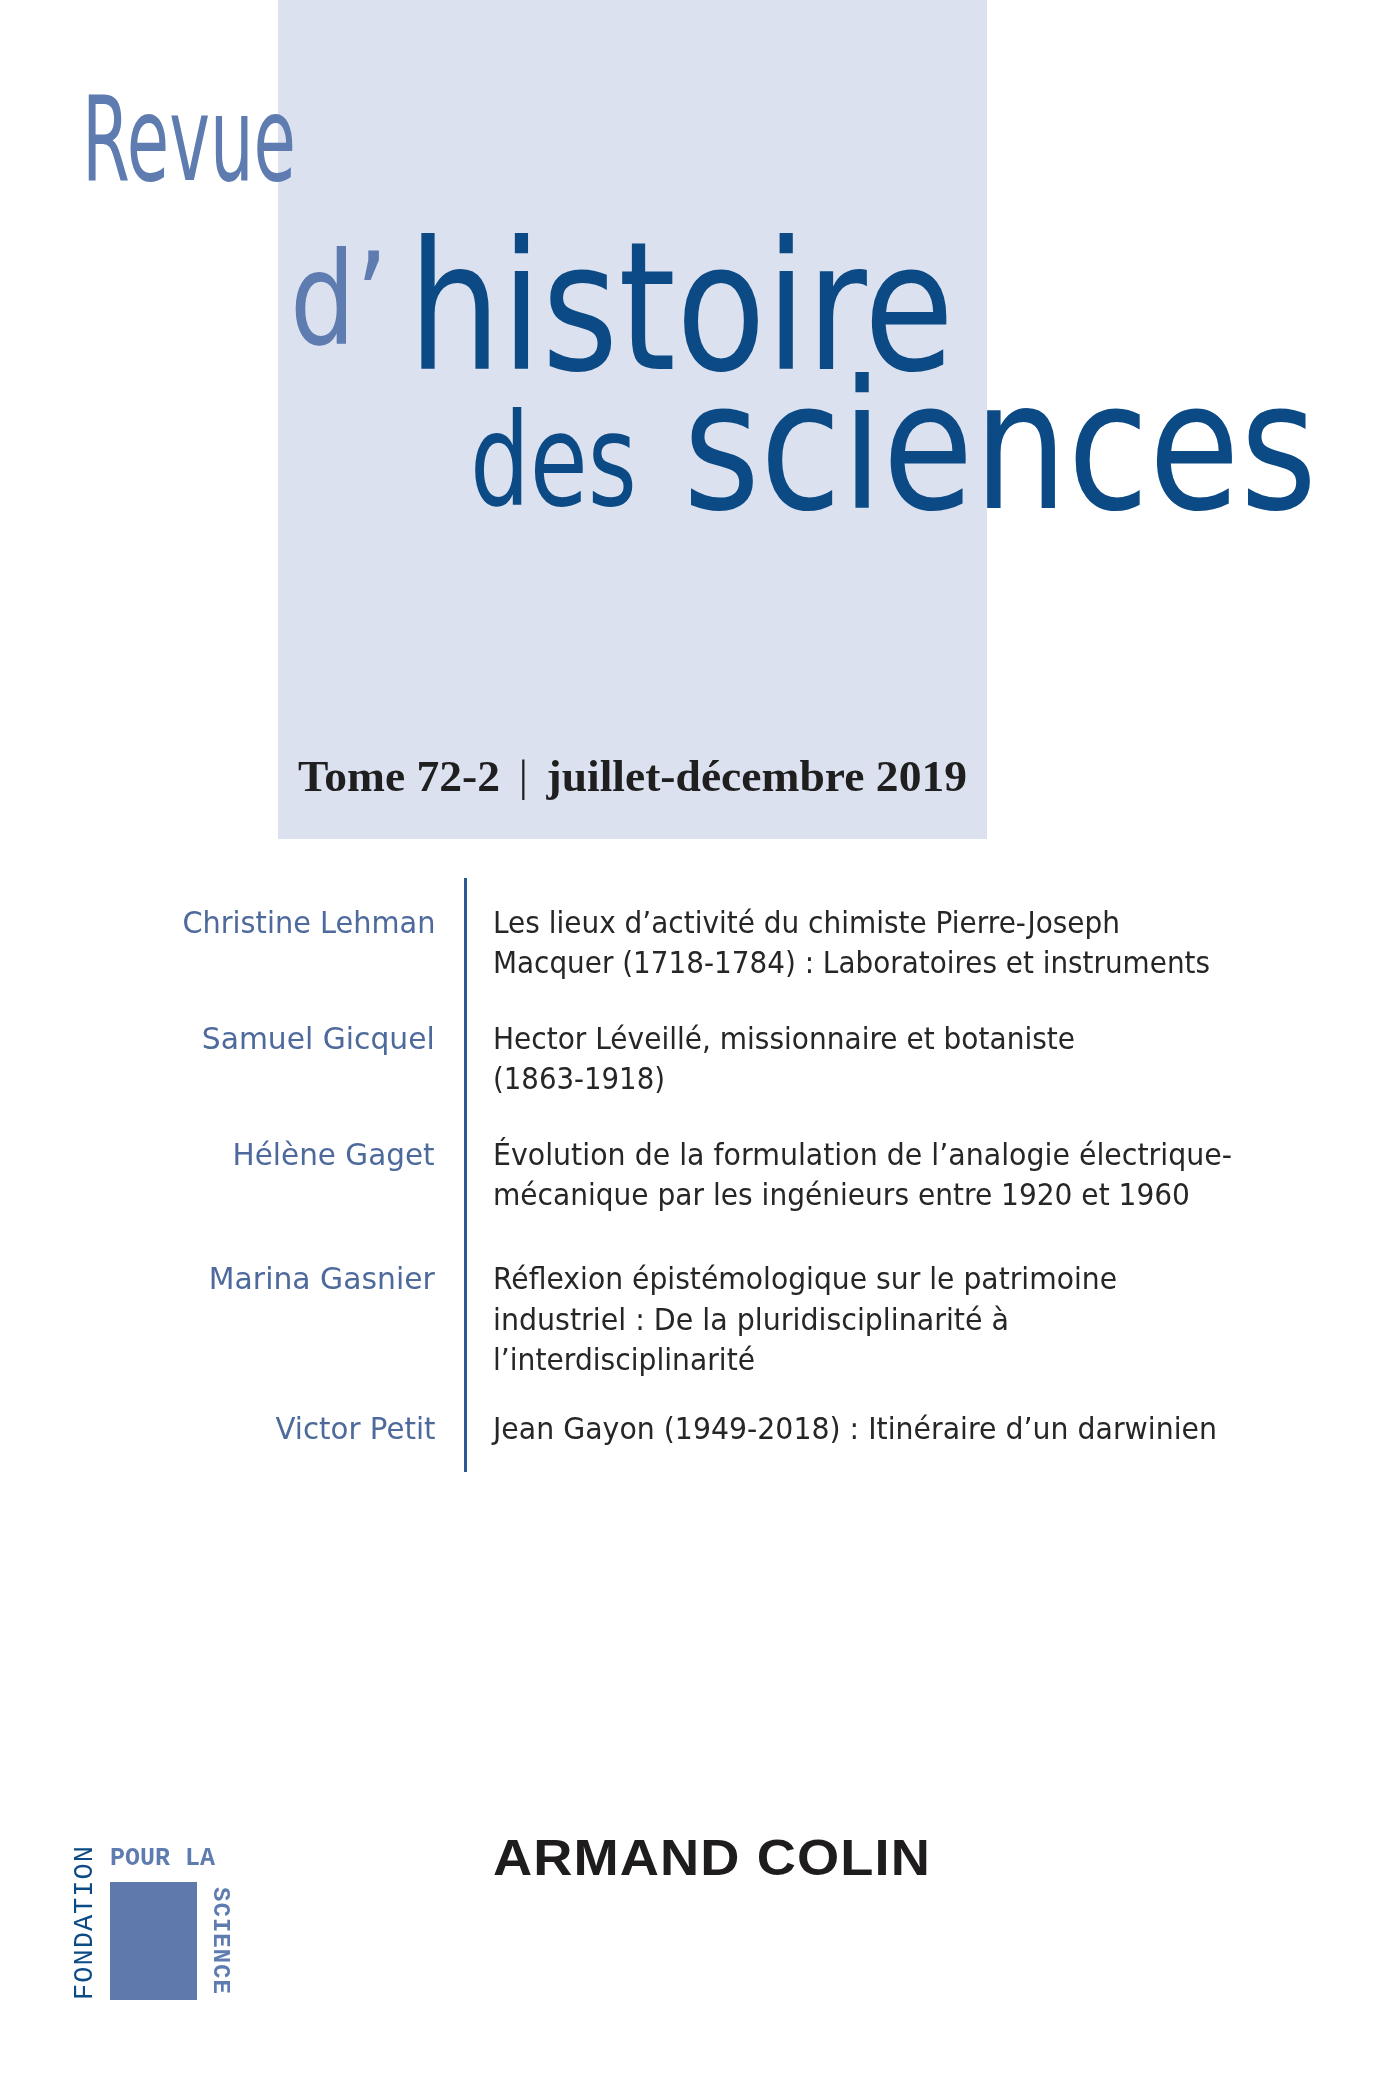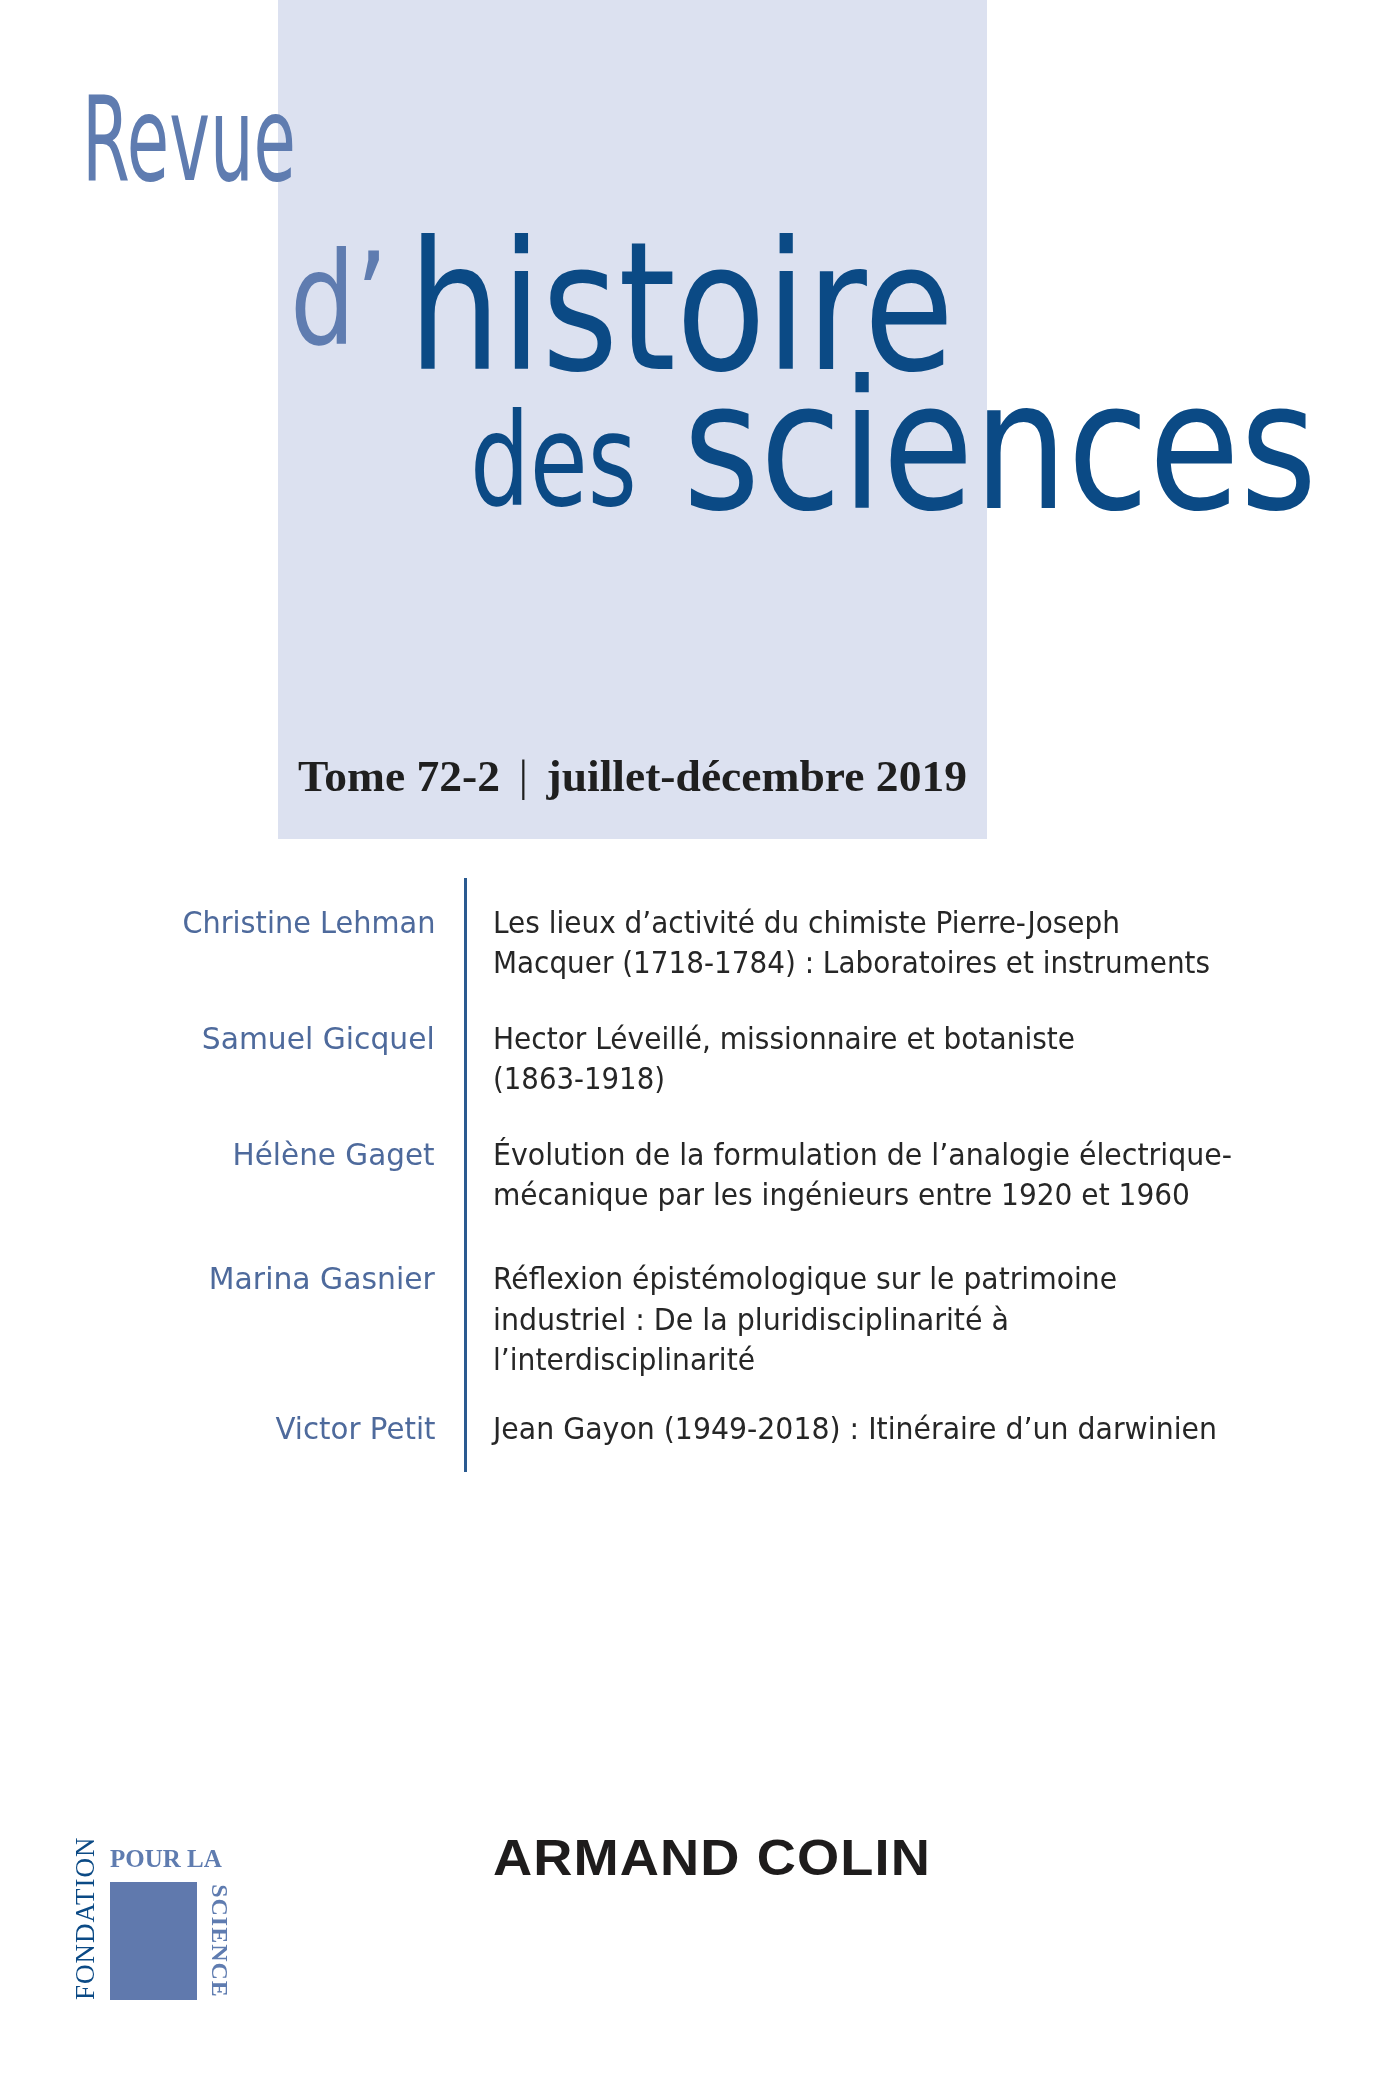--- a/index.html
+++ b/index.html
@@ -29,21 +29,21 @@
   .author {
     color: #4e6a9c; font-size: 31px; line-height: 1;
     transform-origin: 100% 100%;
   }
   .article-line { color: #262626; font-size: 31px; line-height: 1; }
   .publisher {
     color: #1e1c1c; font-family: "Liberation Sans", sans-serif; font-weight: bold;
     font-size: 50px; line-height: 1; letter-spacing: 1px;
   }
   .logo-text {
-    font-family: Liberation Serif, serif; font-weight: bold; line-height: 1;
+    font-family: Liberation Mono, monospace; font-weight: bold; line-height: 1;
   }
   .logo-fondation {
     position: absolute; left: 72px; top: 1845px; width: 22px; height: 155px;
   }
   .logo-fondation span {
     position: absolute; left: 0; bottom: 0; transform-origin: 0 0;
     transform: rotate(-90deg) translate(-155px, 0);
     color: #0b4a85; font-weight: normal; font-size: 27px; letter-spacing: 1px;
     display: block; width: 155px; text-align: center; top: 0;
   }

